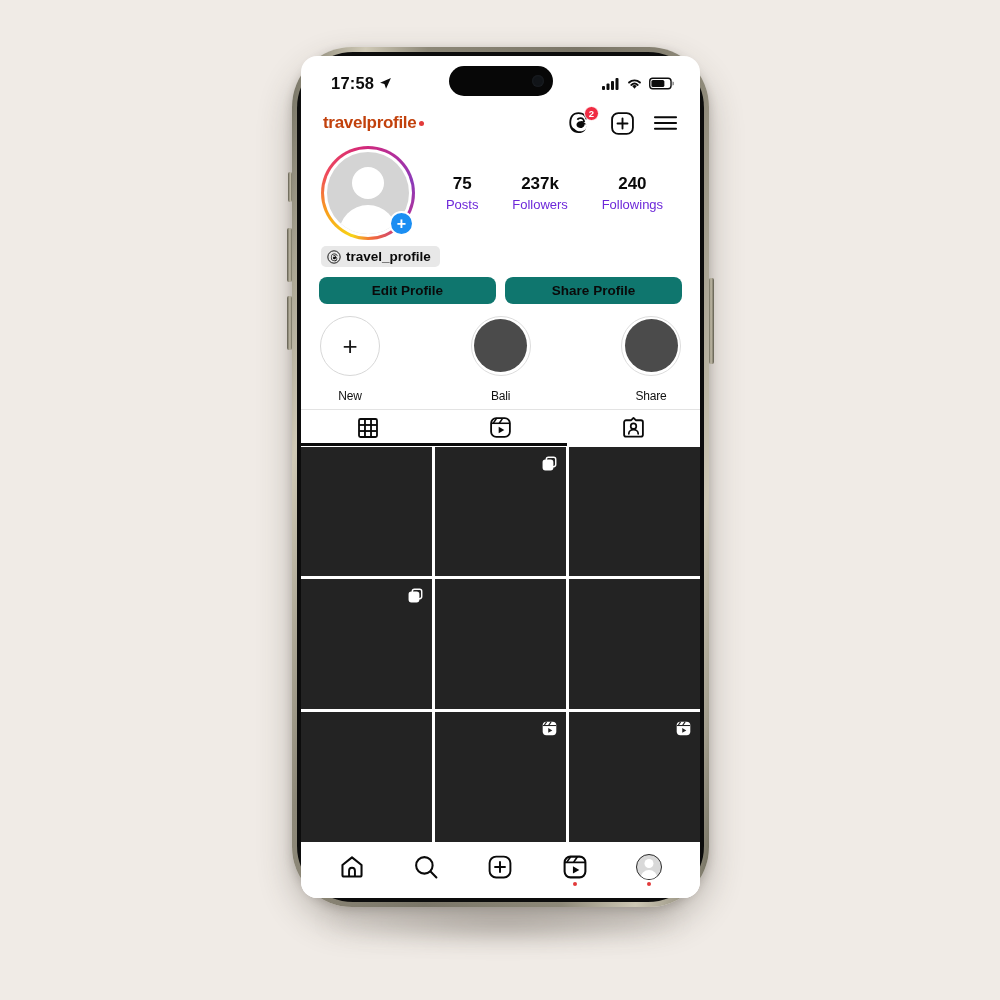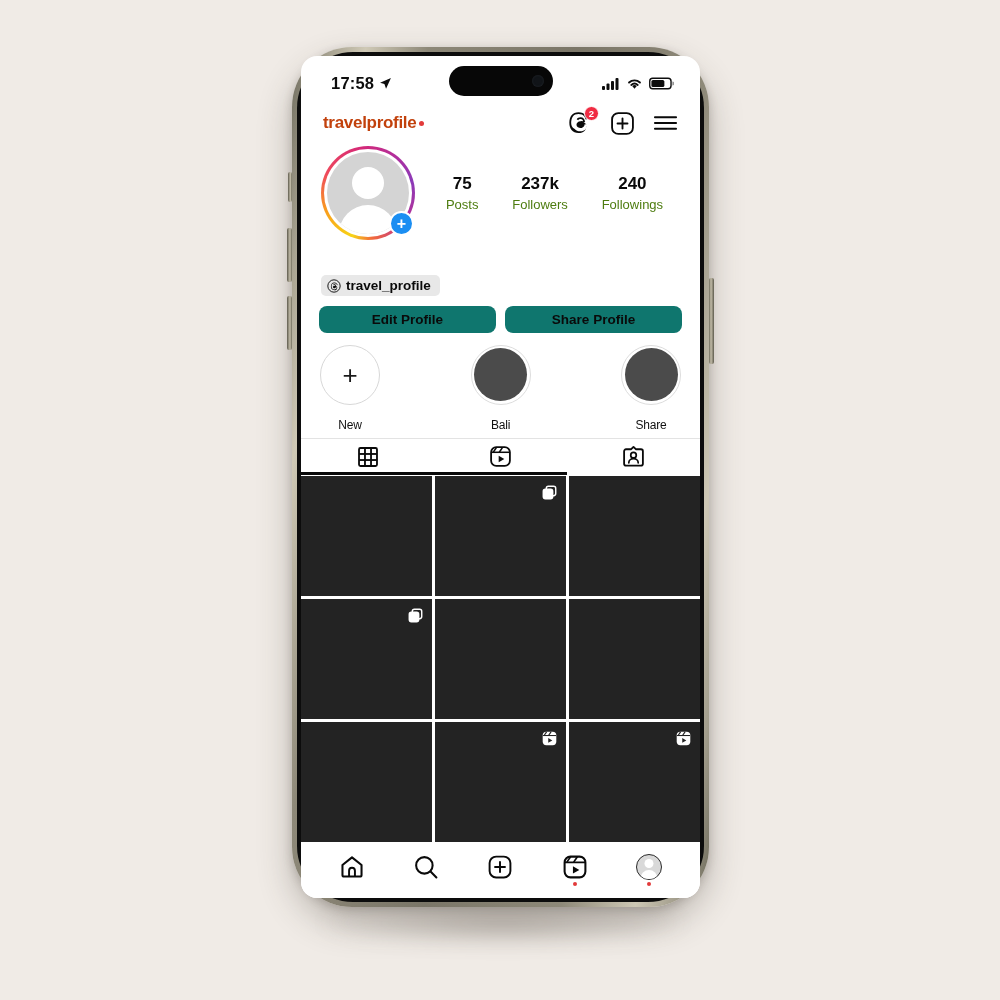--- a/index.html
+++ b/index.html
@@ -193,32 +193,31 @@
     border-radius: 50%;
     background: #1b8ef2;
     border: 2.5px solid #fff;
     display: flex; align-items: center; justify-content: center;
     color: #fff; font-size: 16px; font-weight: bold; line-height: 1;
   }
 
   #stats { display: flex; flex: 1; justify-content: space-around; padding-left: 6px; }
   .stat { text-align: center; }
   .stat-value { font-size: 17px; font-weight: bold; color: #0a0a0a; }
-  .stat-label { font-size: 13px; color: #4d7c0f; margin-top: 3px; }
+  .stat-label { font-size: 13px; color: #6d28d9; margin-top: 3px; }
 
   
   #threads-chip-row { flex: 0 0 auto; padding: 6px 20px 0 20px; }
   #threads-chip {
     display: inline-flex;
     align-items: center;
     gap: 5px;
     background: #e8e8e8;
     border-radius: 5px;
     padding: 3px 9px 3px 6px;
-    margin-top: 29px;
   }
   #threads-chip-label { font-size: 13.5px; font-weight: bold; color: #0a0a0a; }
 
   
   #action-buttons {
     flex: 0 0 auto;
     display: flex;
     gap: 9px;
     padding: 9px 18px 0 18px;
   }

